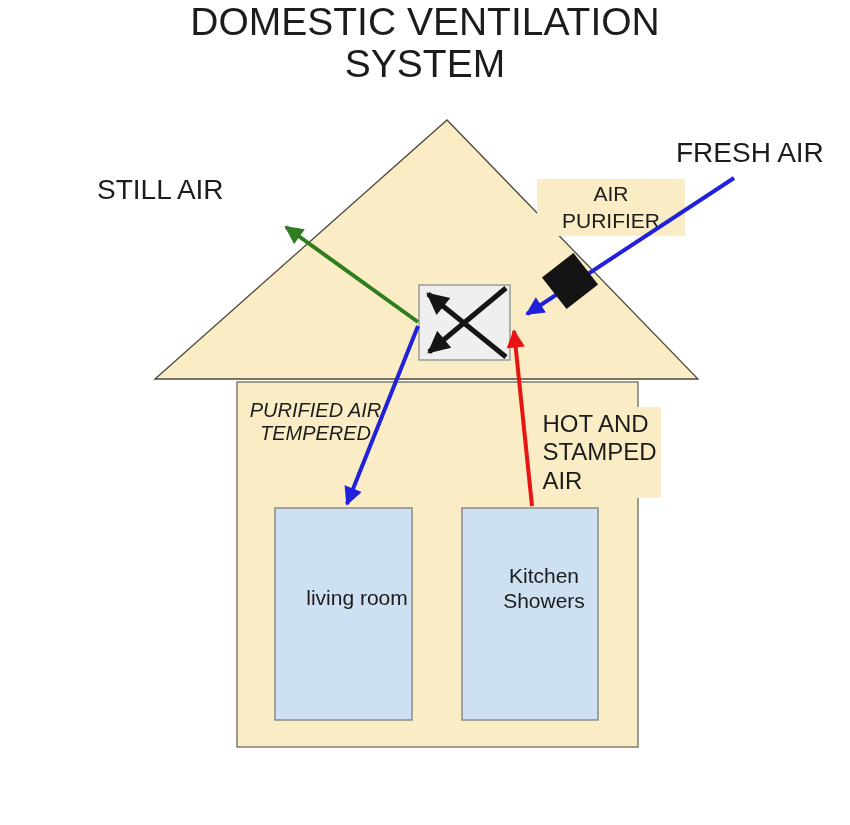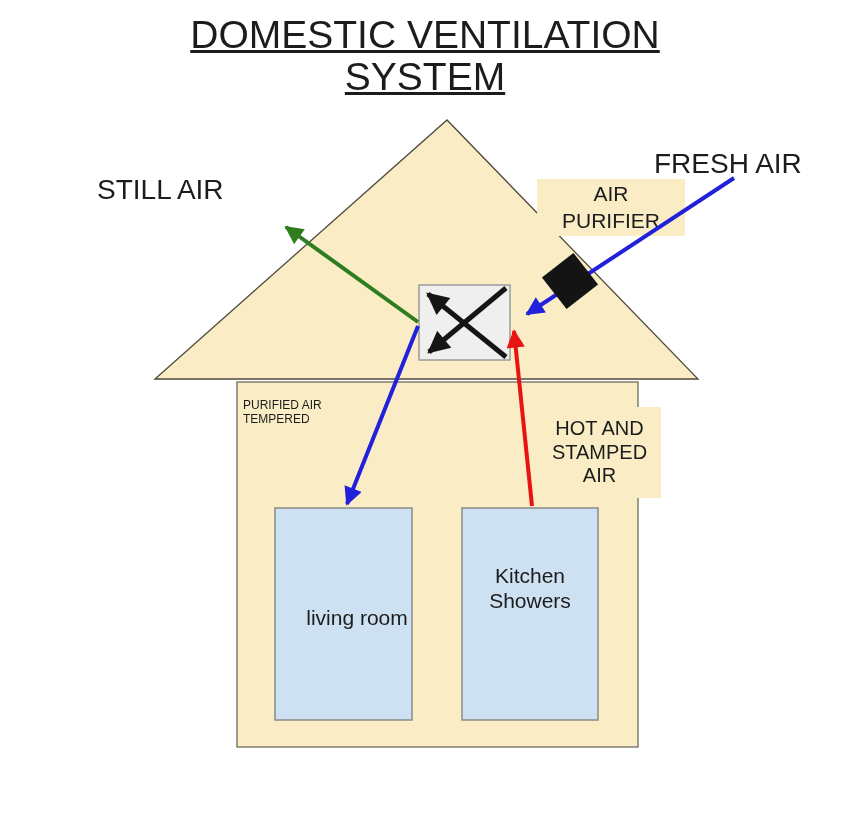--- a/index.html
+++ b/index.html
@@ -12,63 +12,63 @@
     font-family: "Liberation Sans", sans-serif;
     color: #1c1c1c;
   }
   .canvas svg { position: absolute; left: 0; top: 0; }
   .lbl {
     position: absolute;
     white-space: pre-line;
     color: #1c1c1c;
   }
   .title {
-    left: 60px; top: 14px; width: 730px;
+    left: 60px; top: 1px; width: 730px;
     text-align: center;
     font-size: 39px;
     line-height: 1.08;
-    text-decoration: underline;
   }
   .still-air { left: 97px; top: 174px; font-size: 28px; }
-  .fresh-air { left: 654px; top: 137px; font-size: 28px; margin-top: 11px; }
+  .fresh-air { left: 676px; top: 137px; font-size: 28px; }
   .air-purifier {
     left: 537px; top: 179px; width: 148px; height: 57px;
     background: #faedc6;
     display: flex; align-items: center; justify-content: center;
     text-align: center;
     font-size: 21px; line-height: 1.27;
     z-index: 3;
   }
   .heat-exchanger {
     left: 378px; top: 215px; width: 166px;
     text-align: center;
     font-size: 22px; line-height: 1.22;
     z-index: 3;
   }
   .purified-air {
     left: 243px; top: 399px; width: 145px;
-    font-size: 12px; line-height: 1.13;
+    text-align: center;
+    font-size: 20px; line-height: 1.13;
     z-index: 3;
+    font-style: italic;
   }
   .hot-stamped {
     left: 538px; top: 407px; width: 123px; height: 91px;
     background: #faedc6;
     display: flex; align-items: center; justify-content: center;
-    text-align: center;
-    font-size: 20px; line-height: 1.18;
+    text-align: left;
+    font-size: 24px; line-height: 1.18;
     z-index: 3;
   }
   .living-room {
     left: 275px; top: 586px; width: 164px;
     text-align: center; font-size: 21px;
     z-index: 3;
-    margin-top: 20px;
   }
   .kitchen {
-    left: 462px; top: 563px; width: 136px;
+    left: 476px; top: 563px; width: 136px;
     text-align: center; font-size: 21px; line-height: 1.2;
     z-index: 3;
   }
   #base-svg { z-index: 1; }
   #overlay-svg { z-index: 5; }
 </style>
 </head>
 <body>
 
 <div class="canvas">

